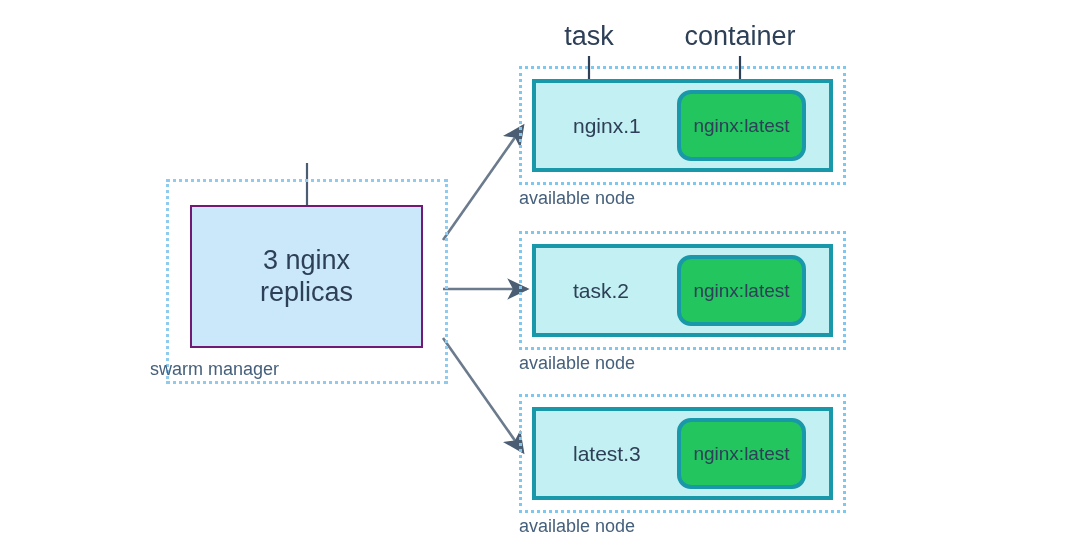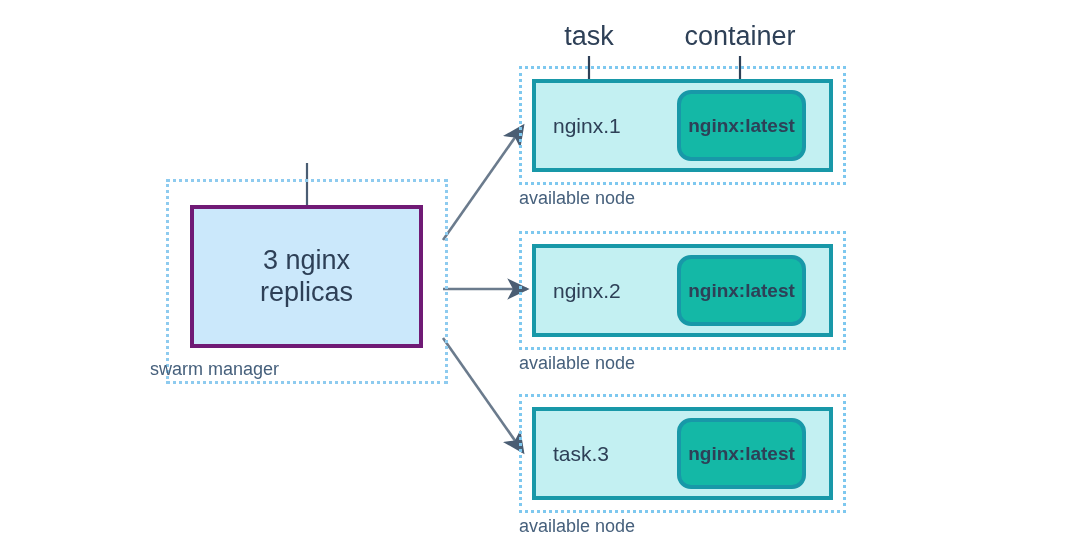--- a/index.html
+++ b/index.html
@@ -43,21 +43,21 @@
   }
   .node-frame.manager {
     border-color: #8ecbef;
   }
 
   
   .service-box {
     position: absolute;
     box-sizing: border-box;
     background: #cbe8fb;
-    border: 4px solid #701a75;
+    border: 2px solid #701a75;
     display: flex;
     align-items: center;
     justify-content: center;
   }
   .service-box .service-text {
     text-align: center;
     font-size: 27px;
     line-height: 1.18;
     color: #2e4057;
     white-space: pre-line;
@@ -68,36 +68,35 @@
     position: absolute;
     box-sizing: border-box;
     background: #c3f0f2;
     border: 4px solid #1898a8;
     display: flex;
     align-items: center;
   }
   .task-label {
     font-size: 21px;
     color: #2e4057;
-    margin-left: 17px;
+    margin-left: 37px;
     white-space: nowrap;
     text-align: right;
   }
 
   
   .container-box {
     position: absolute;
     box-sizing: border-box;
-    background: #14b8a6;
+    background: #22c55e;
     border: 4px solid #1898a8;
     border-radius: 14px;
     display: flex;
     align-items: center;
     justify-content: center;
-    font-weight: bold;
   }
   .container-label {
     font-size: 19px;
     color: #2e4057;
     white-space: nowrap;
   }
 
   
   .caption {
     position: absolute;
@@ -158,33 +157,33 @@
 
   <div class="container-box" style="left:677px; top:90px; width:129px; height:71px;">
     <span class="container-label">nginx:latest</span>
   </div>
 
   <div class="caption" style="left:519px; top:188px; width:327px;">available node</div>
 
   <div class="node-frame" style="left:519px; top:231px; width:327px; height:119px;"></div>
 
   <div class="task-box" style="left:532px; top:244px; width:301px; height:93px;">
-    <span class="task-label">nginx.2</span>
+    <span class="task-label">task.2</span>
   </div>
 
   <div class="container-box" style="left:677px; top:255px; width:129px; height:71px;">
     <span class="container-label">nginx:latest</span>
   </div>
 
   <div class="caption" style="left:519px; top:353px; width:327px;">available node</div>
 
   <div class="node-frame" style="left:519px; top:394px; width:327px; height:119px;"></div>
 
   <div class="task-box" style="left:532px; top:407px; width:301px; height:93px;">
-    <span class="task-label">task.3</span>
+    <span class="task-label">latest.3</span>
   </div>
 
   <div class="container-box" style="left:677px; top:418px; width:129px; height:71px;">
     <span class="container-label">nginx:latest</span>
   </div>
 
   <div class="caption" style="left:519px; top:516px; width:327px;">available node</div>
 
 </div>
 

